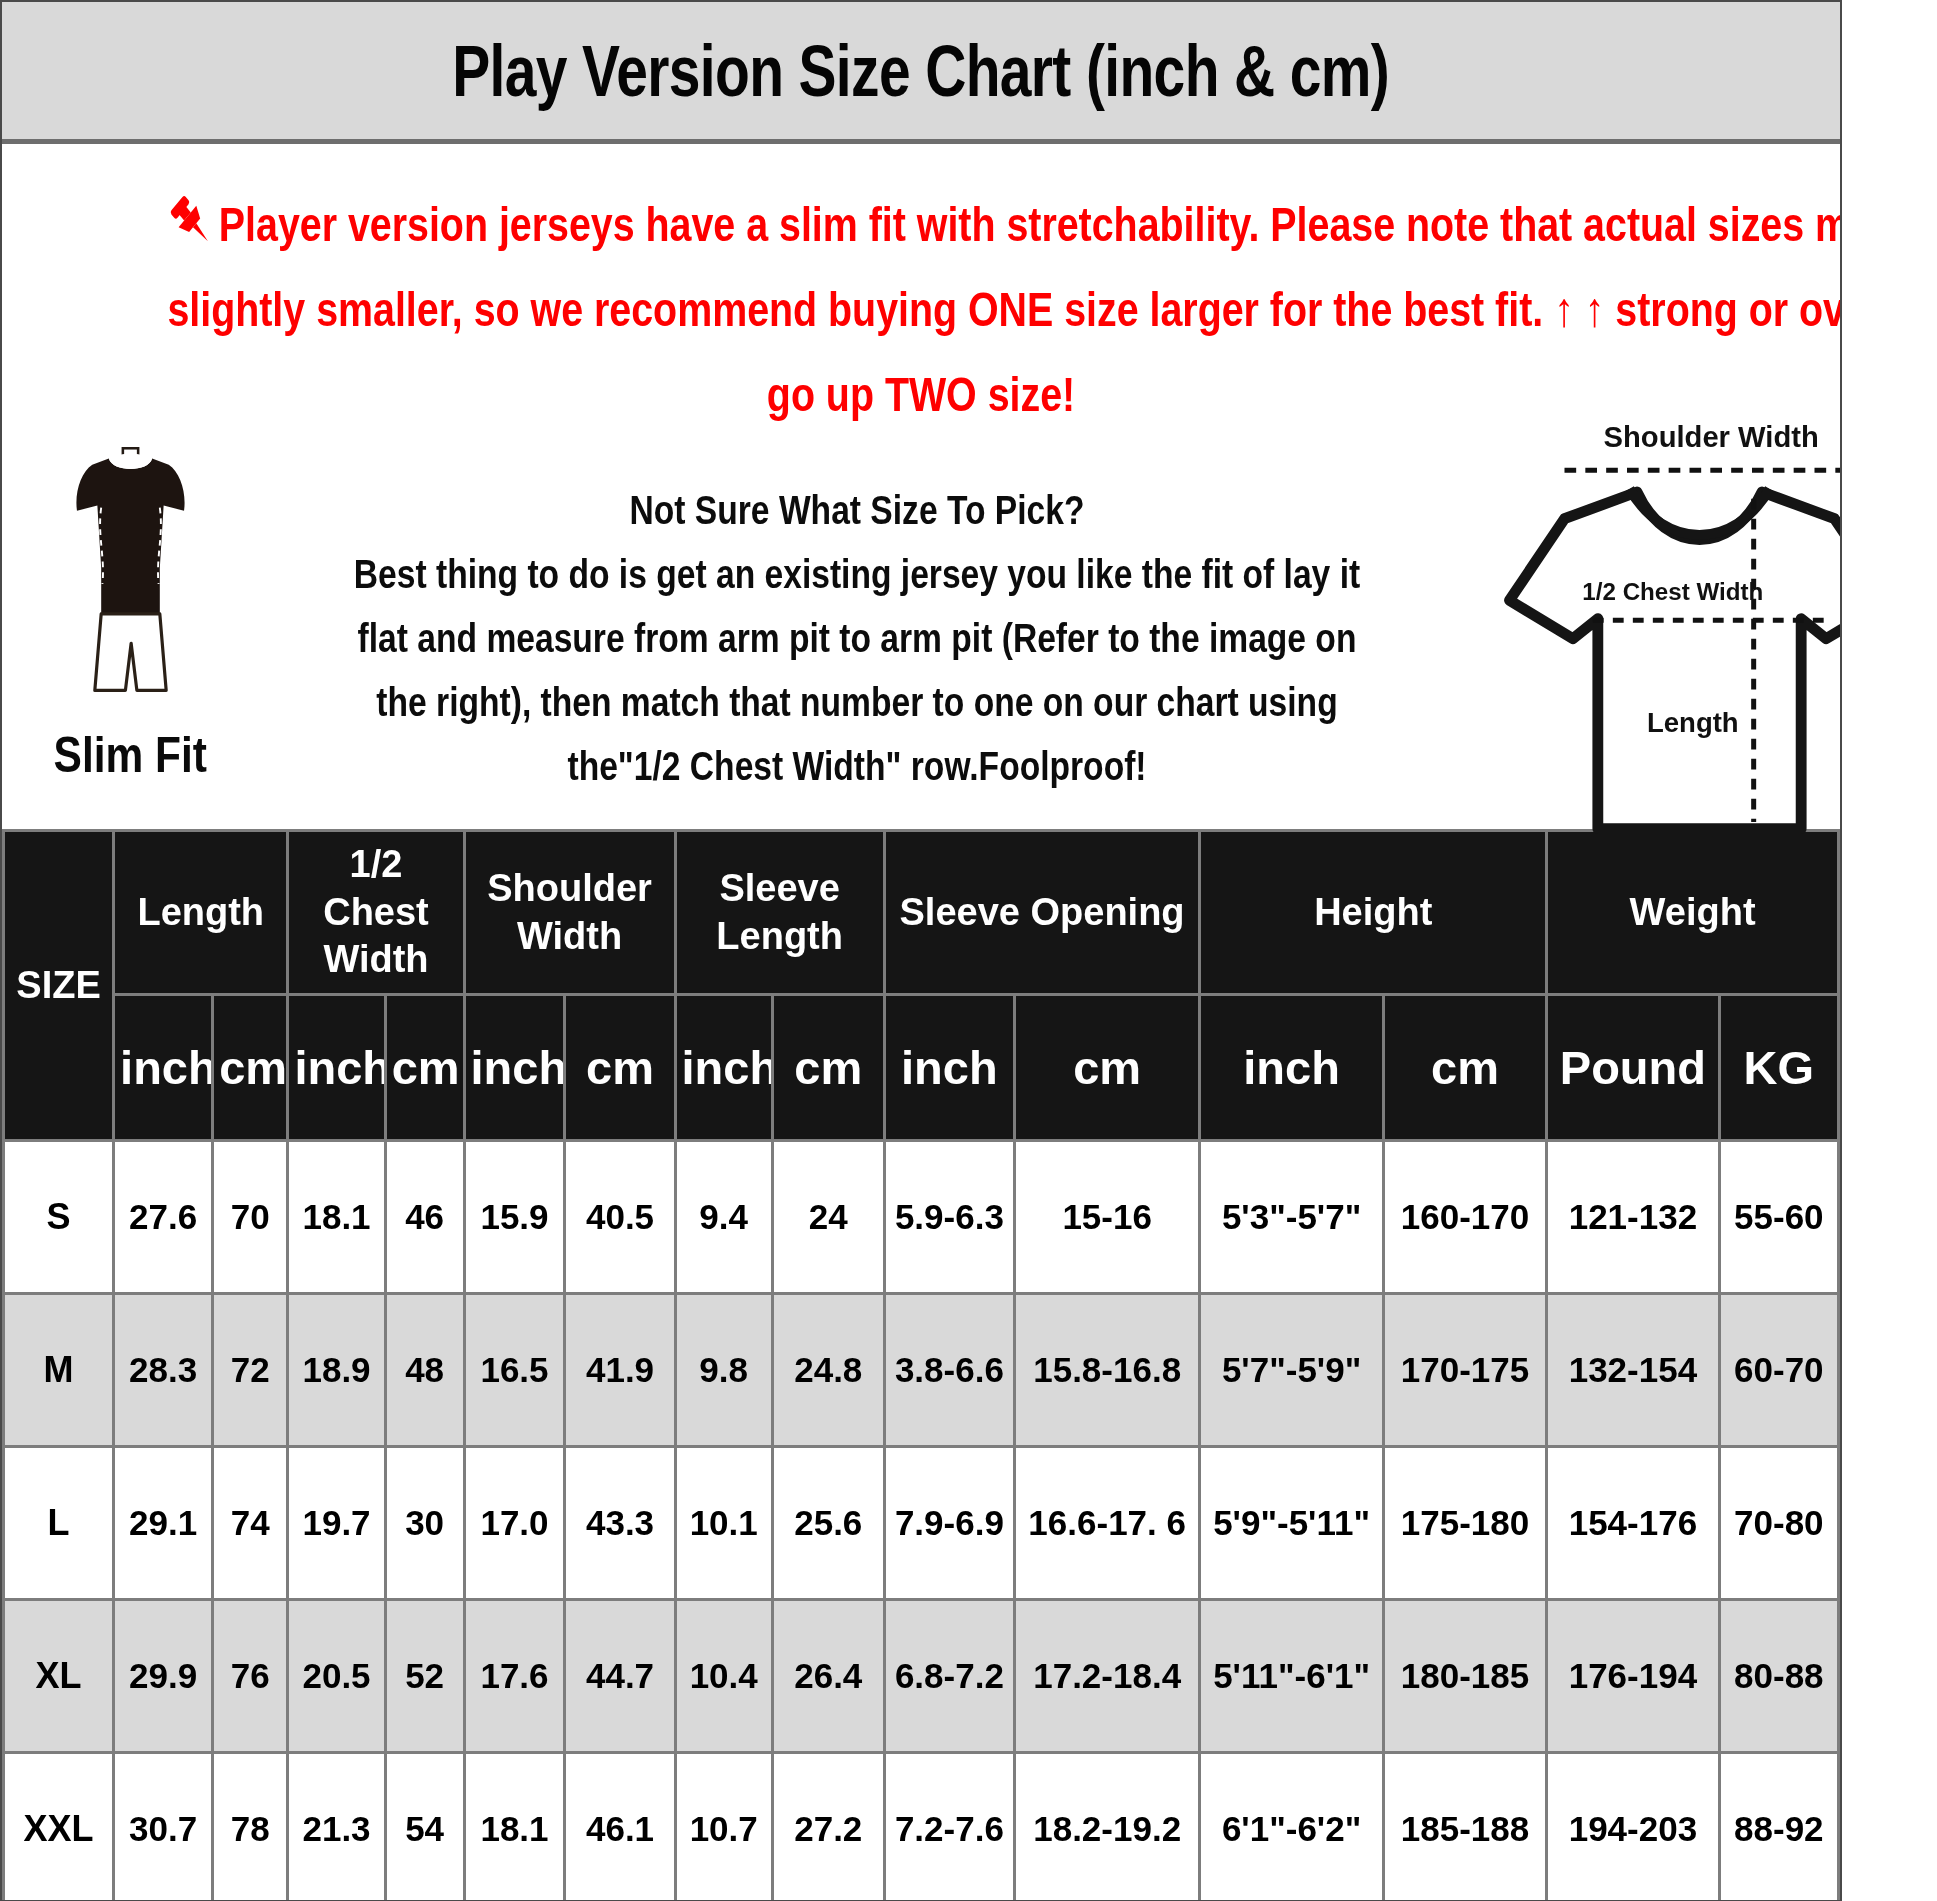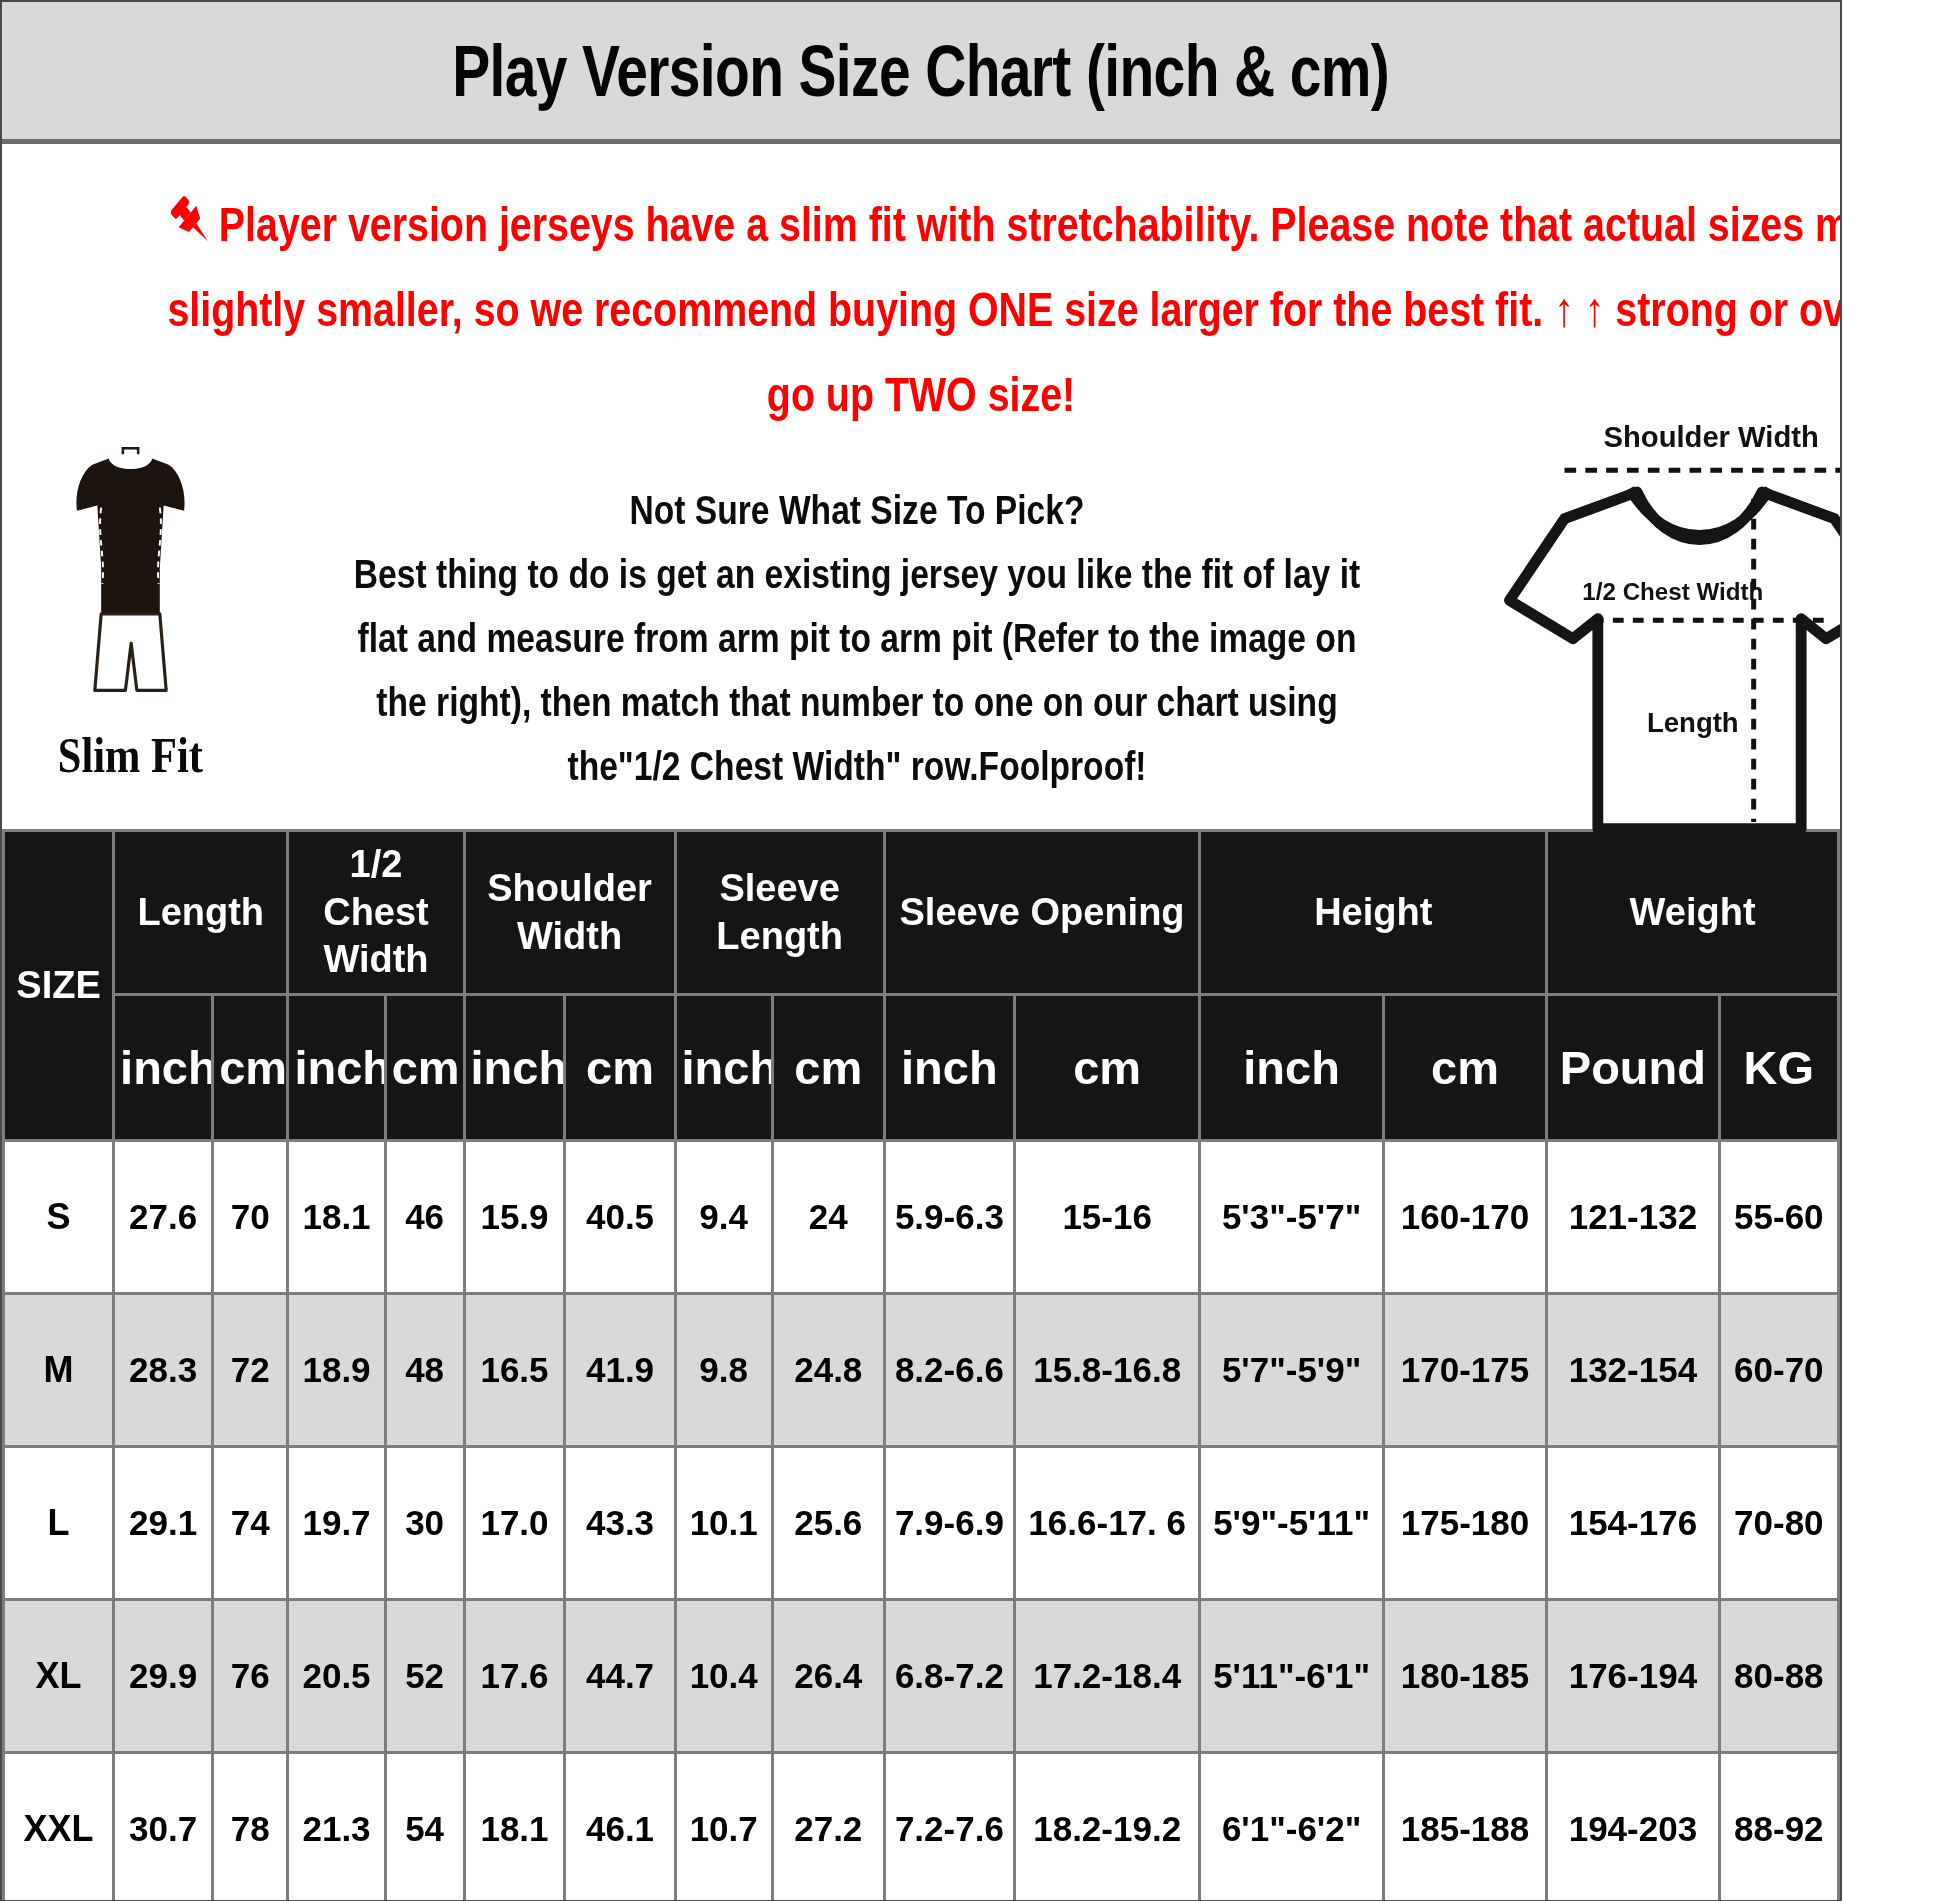--- a/index.html
+++ b/index.html
@@ -19,21 +19,21 @@
   }
   
   .notice { height:291px; padding-top:38px; }
   .notice-line {
     height:85px; line-height:85px; text-align:center; white-space:nowrap;
     font-weight:bold; font-size:48px; color:#fe0000; transform:scaleX(0.82);
   }
   .pin-icon { display:inline-block; width:61px; height:61px; vertical-align:-11.6px; margin-right:1.7px; }
   
   .fit-section { height:394px; display:flex; position:relative; }
-  .left-col { width:331px; display:flex; flex-direction:column; align-items:center;font-family:Liberation Serif, serif; }
+  .left-col { width:331px; display:flex; flex-direction:column; align-items:center; }
   .slim-figure { margin-top:11.6px; }
   .slim-label { margin-top:5px; font-size:50px; font-weight:bold; color:#0a0a0a; transform:scaleX(0.85); white-space:nowrap; }
   .mid-col { flex:1; padding-top:43px; }
   .mid-line {
     height:64px; line-height:64px; text-align:center; white-space:nowrap;
     font-weight:bold; font-size:40px; color:#0c0c0c; transform:scaleX(0.84);
   }
   .right-col { width:496px; position:relative; }
   .diagram-svg { position:absolute; top:-23px; left:4.1px; }
   .diagram-svg text { font-family:"Liberation Sans", sans-serif; font-weight:bold; fill:#111; }
@@ -188,21 +188,21 @@
         <tr class="row-alt">
           <th>M</th>
           <td>28.3</td>
           <td>72</td>
           <td>18.9</td>
           <td>48</td>
           <td>16.5</td>
           <td>41.9</td>
           <td>9.8</td>
           <td>24.8</td>
-          <td>8.2-6.6</td>
+          <td>3.8-6.6</td>
           <td>15.8-16.8</td>
           <td>5'7"-5'9"</td>
           <td>170-175</td>
           <td>132-154</td>
           <td>60-70</td>
         </tr>
         <tr>
           <th>L</th>
           <td>29.1</td>
           <td>74</td>

